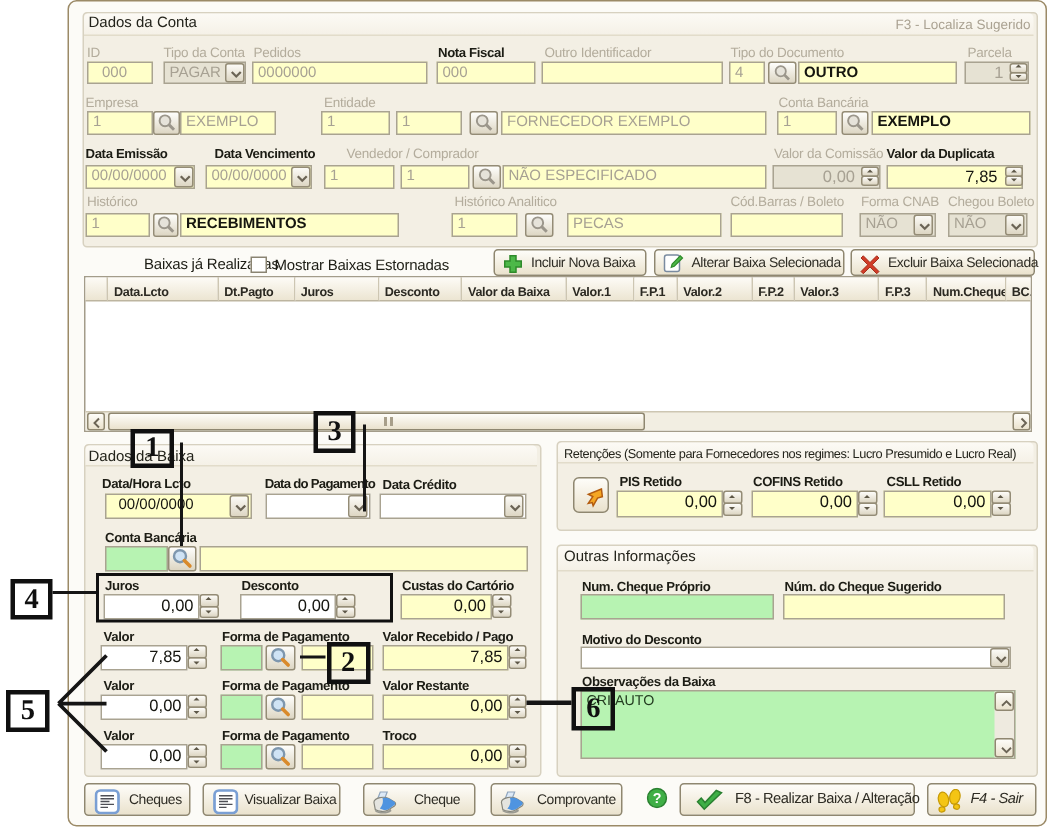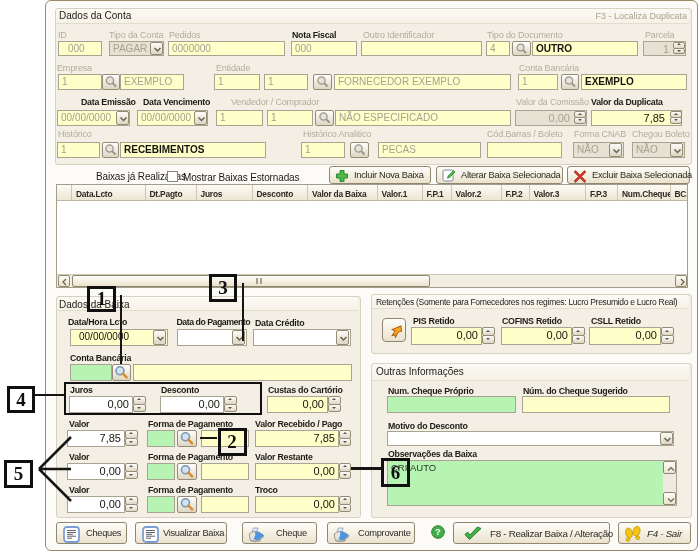--- a/index.html
+++ b/index.html
@@ -46,21 +46,21 @@
 </style>
 </head>
 <body>
 <div id="page">
 <div class="dlg"></div>
 
 <div class="gb" style="left:55px;top:8px;width:635px;height:155px;"></div>
 <div style="position:absolute;left:56px;top:9px;width:633px;height:14px;background:linear-gradient(#fcfaf5,#f5f1e7);border-radius:3px 3px 0 0;"></div>
 <div class="gbsep" style="left:56px;top:23px;width:633px;"></div>
 <div class="gbcap" style="left:59px;top:10px;">Dados da Conta</div>
-<div class="gbcap" style="right:13px;top:11px;font-size:9px;color:#aaa292;">F3 - Localiza Duplicata</div>
+<div class="gbcap" style="right:13px;top:11px;font-size:9px;color:#aaa292;">F3 - Localiza Sugerido</div>
 
 <div class="lab" style="left:58px;top:30px;">ID</div>
 <div class="lab" style="left:109px;top:30px;">Tipo da Conta</div>
 <div class="lab" style="left:169px;top:30px;">Pedidos</div>
 <div class="lab b" style="left:292px;top:30px;">Nota Fiscal</div>
 <div class="lab" style="left:363px;top:30px;">Outro Identificador</div>
 <div class="lab" style="left:487px;top:30px;">Tipo do Documento</div>
 <div class="lab" style="left:645px;top:30px;">Parcela</div>
 
 <div class="f" style="left:58px;top:41px;width:44px;height:15px;padding-left:9px;">000</div>
@@ -114,21 +114,21 @@
 <div class="f" style="left:334px;top:74px;width:177px;height:16px;">FORNECEDOR EXEMPLO</div>
 <div class="f" style="left:518px;top:74px;width:40px;height:16px;">1</div>
 <div class="mg" style="left:561px;top:74px;width:18px;height:16px;">
       <svg width="16" height="14" viewBox="0 0 16 14">
         <circle cx="7" cy="5.5" r="3.6" fill="#e6e3da" stroke="#9b968b" stroke-width="1.3"></circle>
         <line x1="9.6" y1="8.1" x2="13" y2="11.5" stroke="#9b968b" stroke-width="2"></line>
       </svg>
     </div>
 <div class="f k" style="left:581px;top:74px;width:106px;height:16px;font-weight:bold;">EXEMPLO</div>
 
-<div class="lab b" style="left:57px;top:97px;margin-left:24px;">Data Emissão</div>
+<div class="lab b" style="left:57px;top:97px;">Data Emissão</div>
 <div class="lab b" style="left:143px;top:97px;">Data Vencimento</div>
 <div class="lab" style="left:231px;top:97px;">Vendedor / Comprador</div>
 <div class="lab" style="left:516px;top:97px;">Valor da Comissão</div>
 <div class="lab b" style="left:591px;top:97px;">Valor da Duplicata</div>
 
 <div class="f" style="left:57px;top:110px;width:73px;height:16px;">00/00/0000</div>
 <div class="cbtn" style="left:116px;top:111px;width:13px;height:14px;">
       <svg width="13" height="14" viewBox="0 0 13 14">
         <path d="M3.5 5.5l3 3 3-3" fill="none" stroke="#6b6455" stroke-width="1.5"></path>
       </svg>

